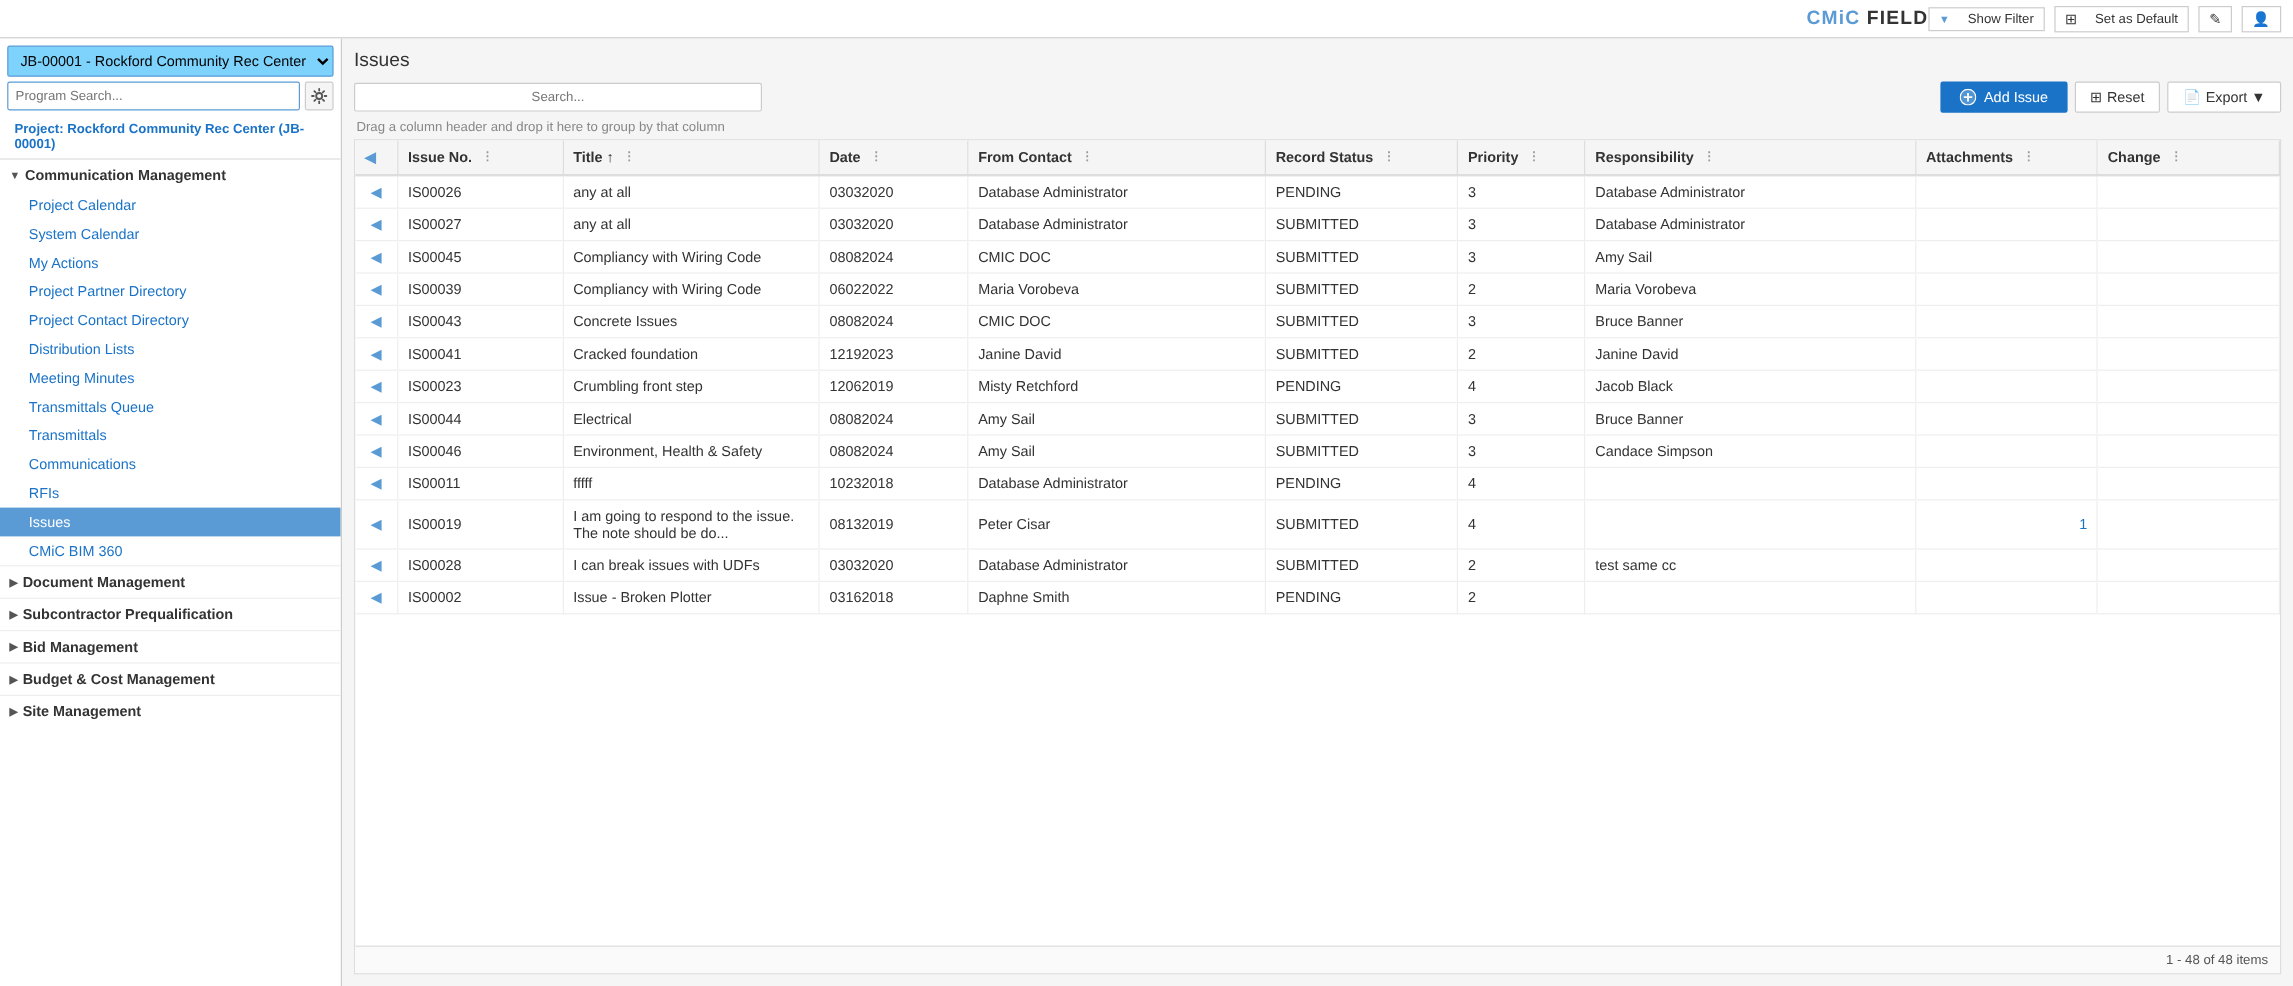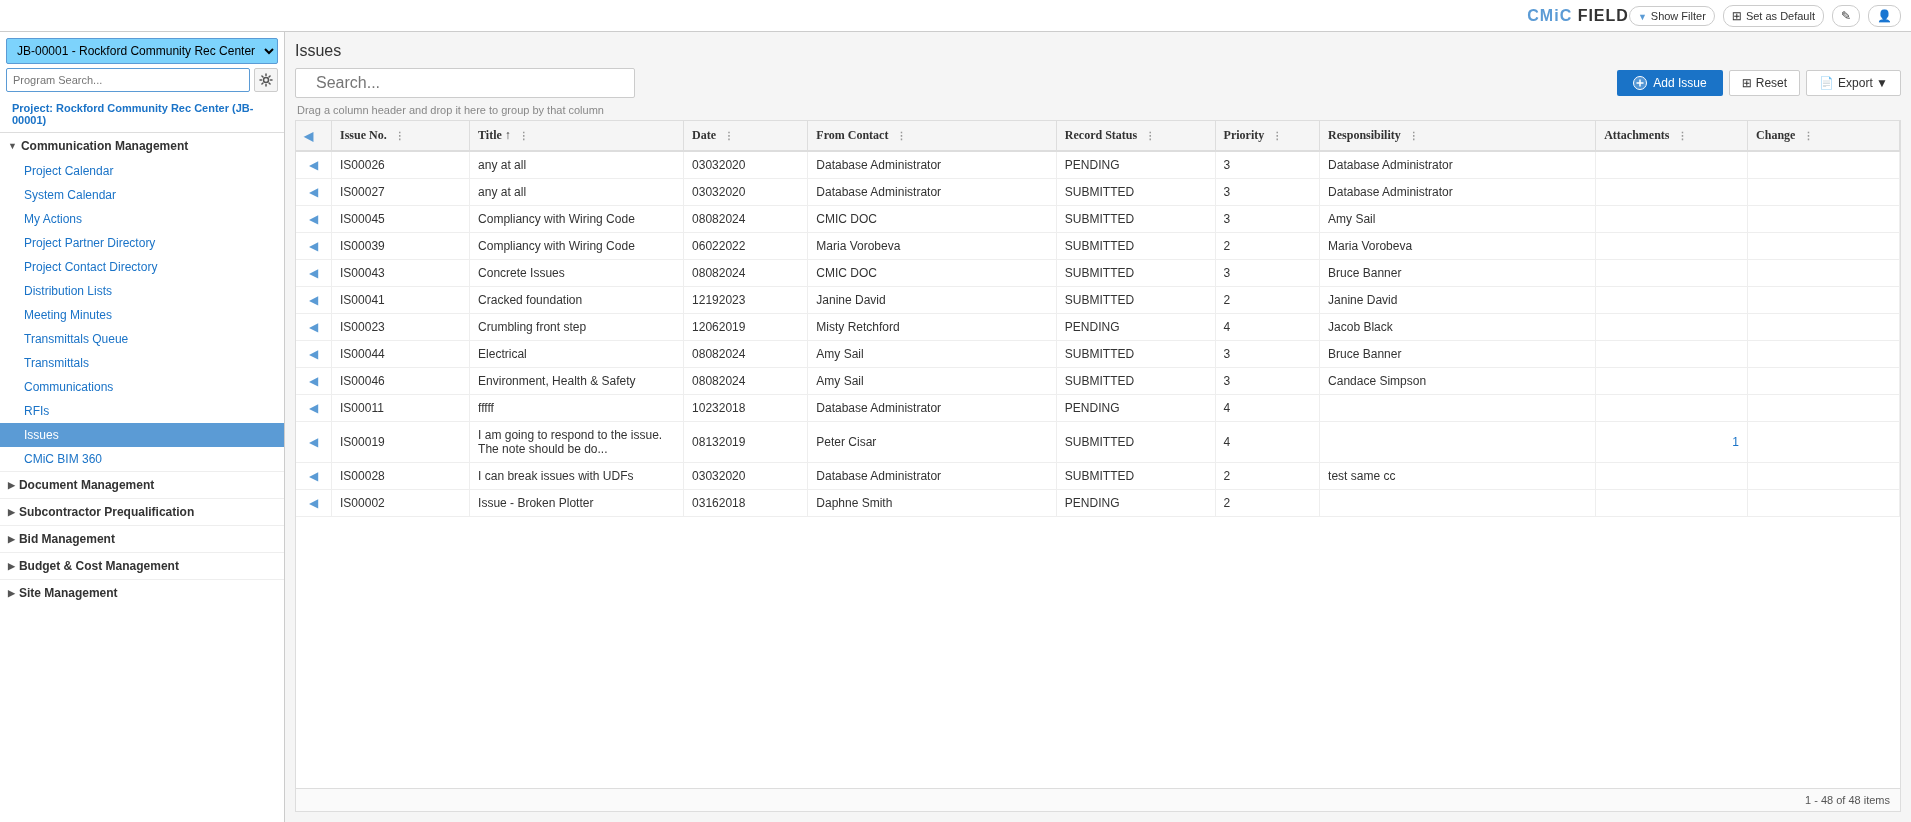--- a/index.html
+++ b/index.html
@@ -24,28 +24,28 @@
     }
     .top-bar-logo span { color: #5b9bd5; }
     .top-bar-right {
       display: flex;
       align-items: center;
       gap: 8px;
     }
     .top-bar-btn {
       display: flex;
       align-items: center;
-      gap: 4px;
+      gap: 15px;
       padding: 3px 8px;
       border: 1px solid #ccc;
       background: #fff;
       cursor: pointer;
       font-size: 11px;
       color: #333;
-      border-radius: 10px;
+      border-radius: 0;
     }
     .icon-filter::before { content: '▼'; font-size: 9px; color: #5b9bd5; }
     .icon-grid::before { content: '⊞'; font-size: 12px; }
     .icon-edit::before { content: '✎'; font-size: 12px; }
     .icon-user::before { content: '👤'; font-size: 12px; }
 
     
     .main-layout {
       display: flex;
       flex: 1;
@@ -163,21 +163,22 @@
       display: flex;
       align-items: center;
       justify-content: space-between;
       margin-bottom: 6px;
     }
     .search-input {
       width: 340px;
       padding: 5px 20px;
       border: 1px solid #ccc;
       border-radius: 2px;
-      font-size: 16px;
+      font-size: 11px;
+      text-align: center;
     }
     .toolbar-right {
       display: flex;
       align-items: flex-start;
       gap: 6px;
     }
     .btn-add-issue {
       background: #1a73c7;
       color: #fff;
       border: none;
@@ -246,23 +247,22 @@
       padding: 7px 8px;
       text-align: left;
       font-weight: bold;
       color: #333;
       white-space: nowrap;
       border-right: 1px solid #ddd;
       position: relative;
     }
     thead th .col-handle {
       display: inline-flex;
-      align-items: center;
+      align-items: flex-start;
       gap: 4px;
-      font-family: Liberation Serif, serif;
     }
     thead th .col-menu {
       color: #999;
       font-size: 10px;
       margin-left: 4px;
       cursor: pointer;
     }
     tbody tr {
       border-bottom: 1px solid #eee;
     }

